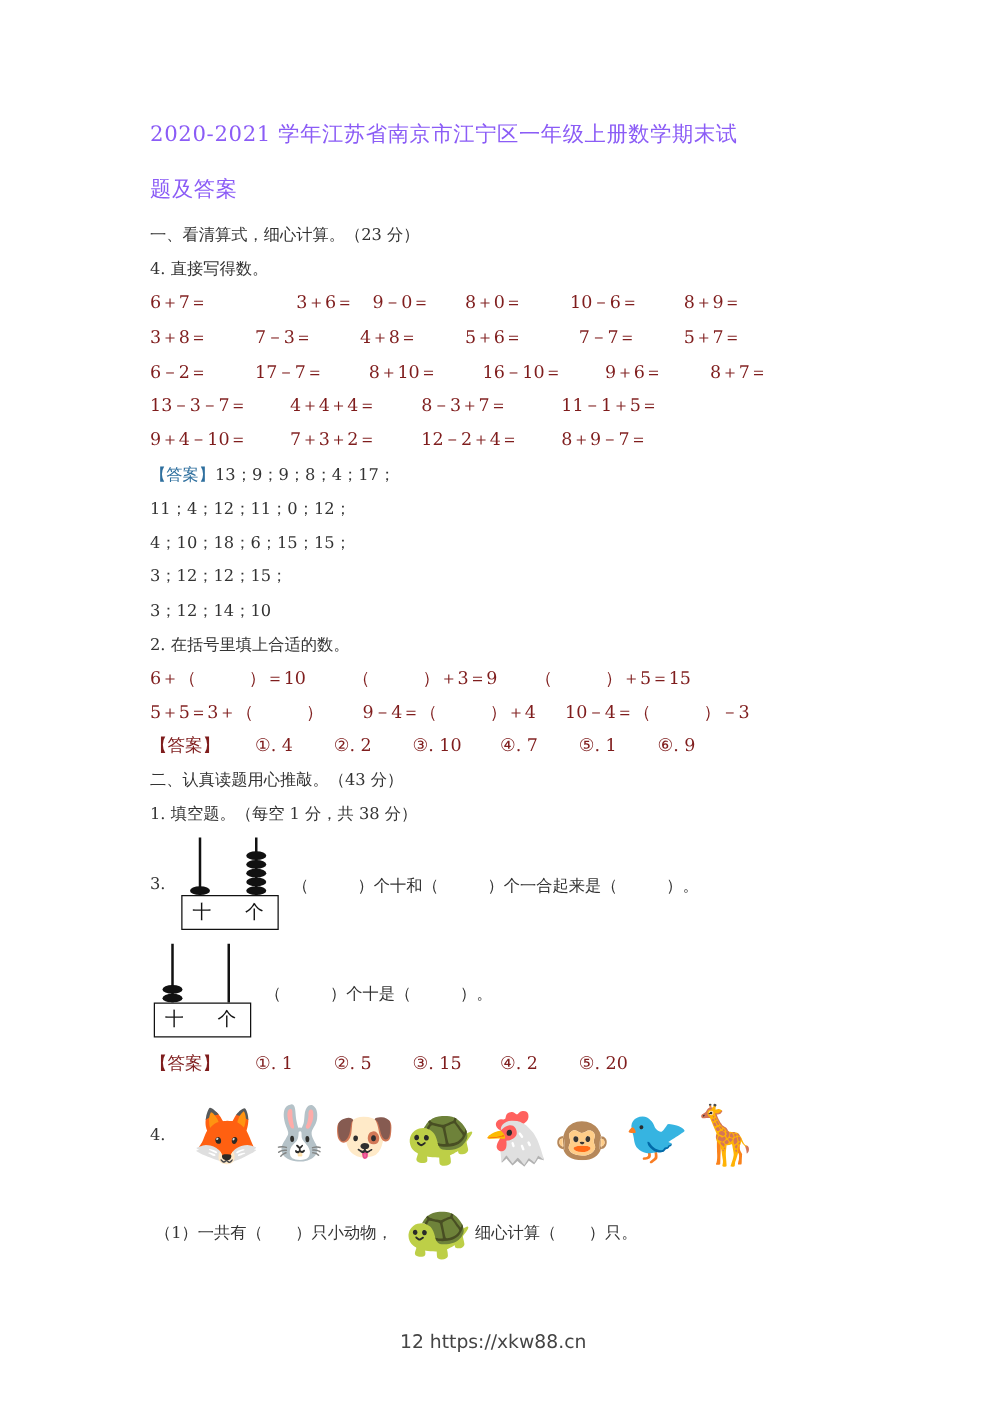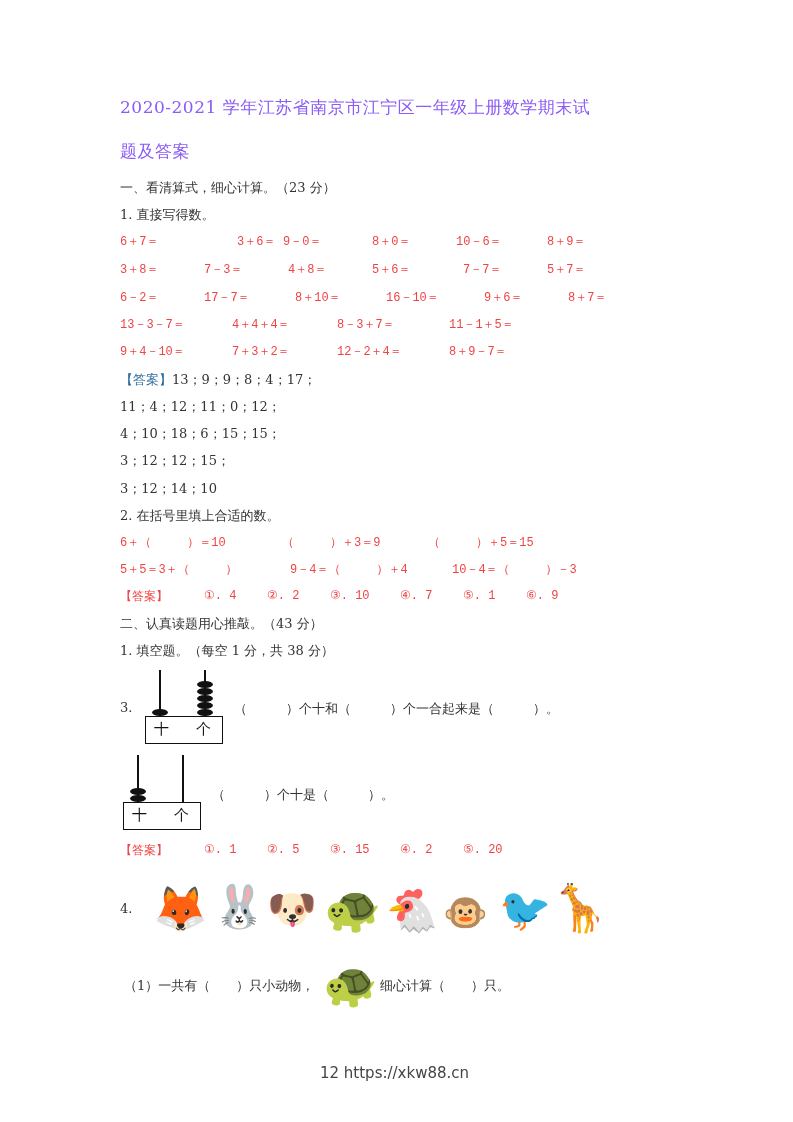--- a/index.html
+++ b/index.html
@@ -3,41 +3,41 @@
 <meta charset="utf-8">
 <style>
   html, body { margin: 0; padding: 0; background: #ffffff; }
   body { width: 793px; height: 1122px; position: relative; overflow: hidden;
          font-family: "DejaVu Serif", "Liberation Serif", serif; color: #222; }
   .abs { position: absolute; white-space: nowrap; }
   .title { font-size: 17px; letter-spacing: 0.5px; color: #8b5cf6; text-align: right; }
   .txt { font-size: 13px; color: #333; }
   .ans-tag { color: #2e6f9e; }
   .row { position: absolute; left: 120px; height: 18px; }
-  .row span { position: absolute; white-space: nowrap; font-size: 12px; color: #ef4444; font-family: Liberation Mono, monospace; }
+  .row span { position: absolute; white-space: nowrap; font-size: 14px; color: #7f1d1d; }
   .abacus-box { position: absolute; border: 1.5px solid #111; background: #fff; }
   .rod { position: absolute; width: 1.5px; background: #111; }
   .bead { position: absolute; width: 16px; height: 7px; border-radius: 50%; background: #111; }
   .box-label { position: absolute; font-size: 15px; color: #111; }
   .animal { position: absolute; display: flex; align-items: center; justify-content: center; }
   .footer { font-family: "DejaVu Sans", sans-serif; font-size: 15px; color: #444; }
 </style>
 </head>
 <body>
 
 <div class="abs title" style="left:120px; top:96px;">2020-2021 学年江苏省南京市江宁区一年级上册数学期末试</div>
 <div class="abs title" style="left:120px; top:140px;">题及答案</div>
 
 <div class="abs txt" style="left:120px; top:179px;">一、看清算式，细心计算。（23 分）</div>
-<div class="abs txt" style="left:120px; top:206px;">1. 直接写得数。</div>
+<div class="abs txt" style="left:120px; top:206px;">4. 直接写得数。</div>
 
 <div class="row" style="top:233px;">
   <span style="left:0px;">6＋7＝</span>
   <span style="left:84px;margin-left:33px;">3＋6＝</span>
-  <span style="left:163px;">9－0＝</span>
+  <span style="left:178px;">9－0＝</span>
   <span style="left:252px;">8＋0＝</span>
   <span style="left:336px;">10－6＝</span>
   <span style="left:427px;">8＋9＝</span>
 </div>
 <div class="row" style="top:261px;">
   <span style="left:0px;">3＋8＝</span>
   <span style="left:84px;">7－3＝</span>
   <span style="left:168px;">4＋8＝</span>
   <span style="left:252px;">5＋6＝</span>
   <span style="left:343px;">7－7＝</span>

